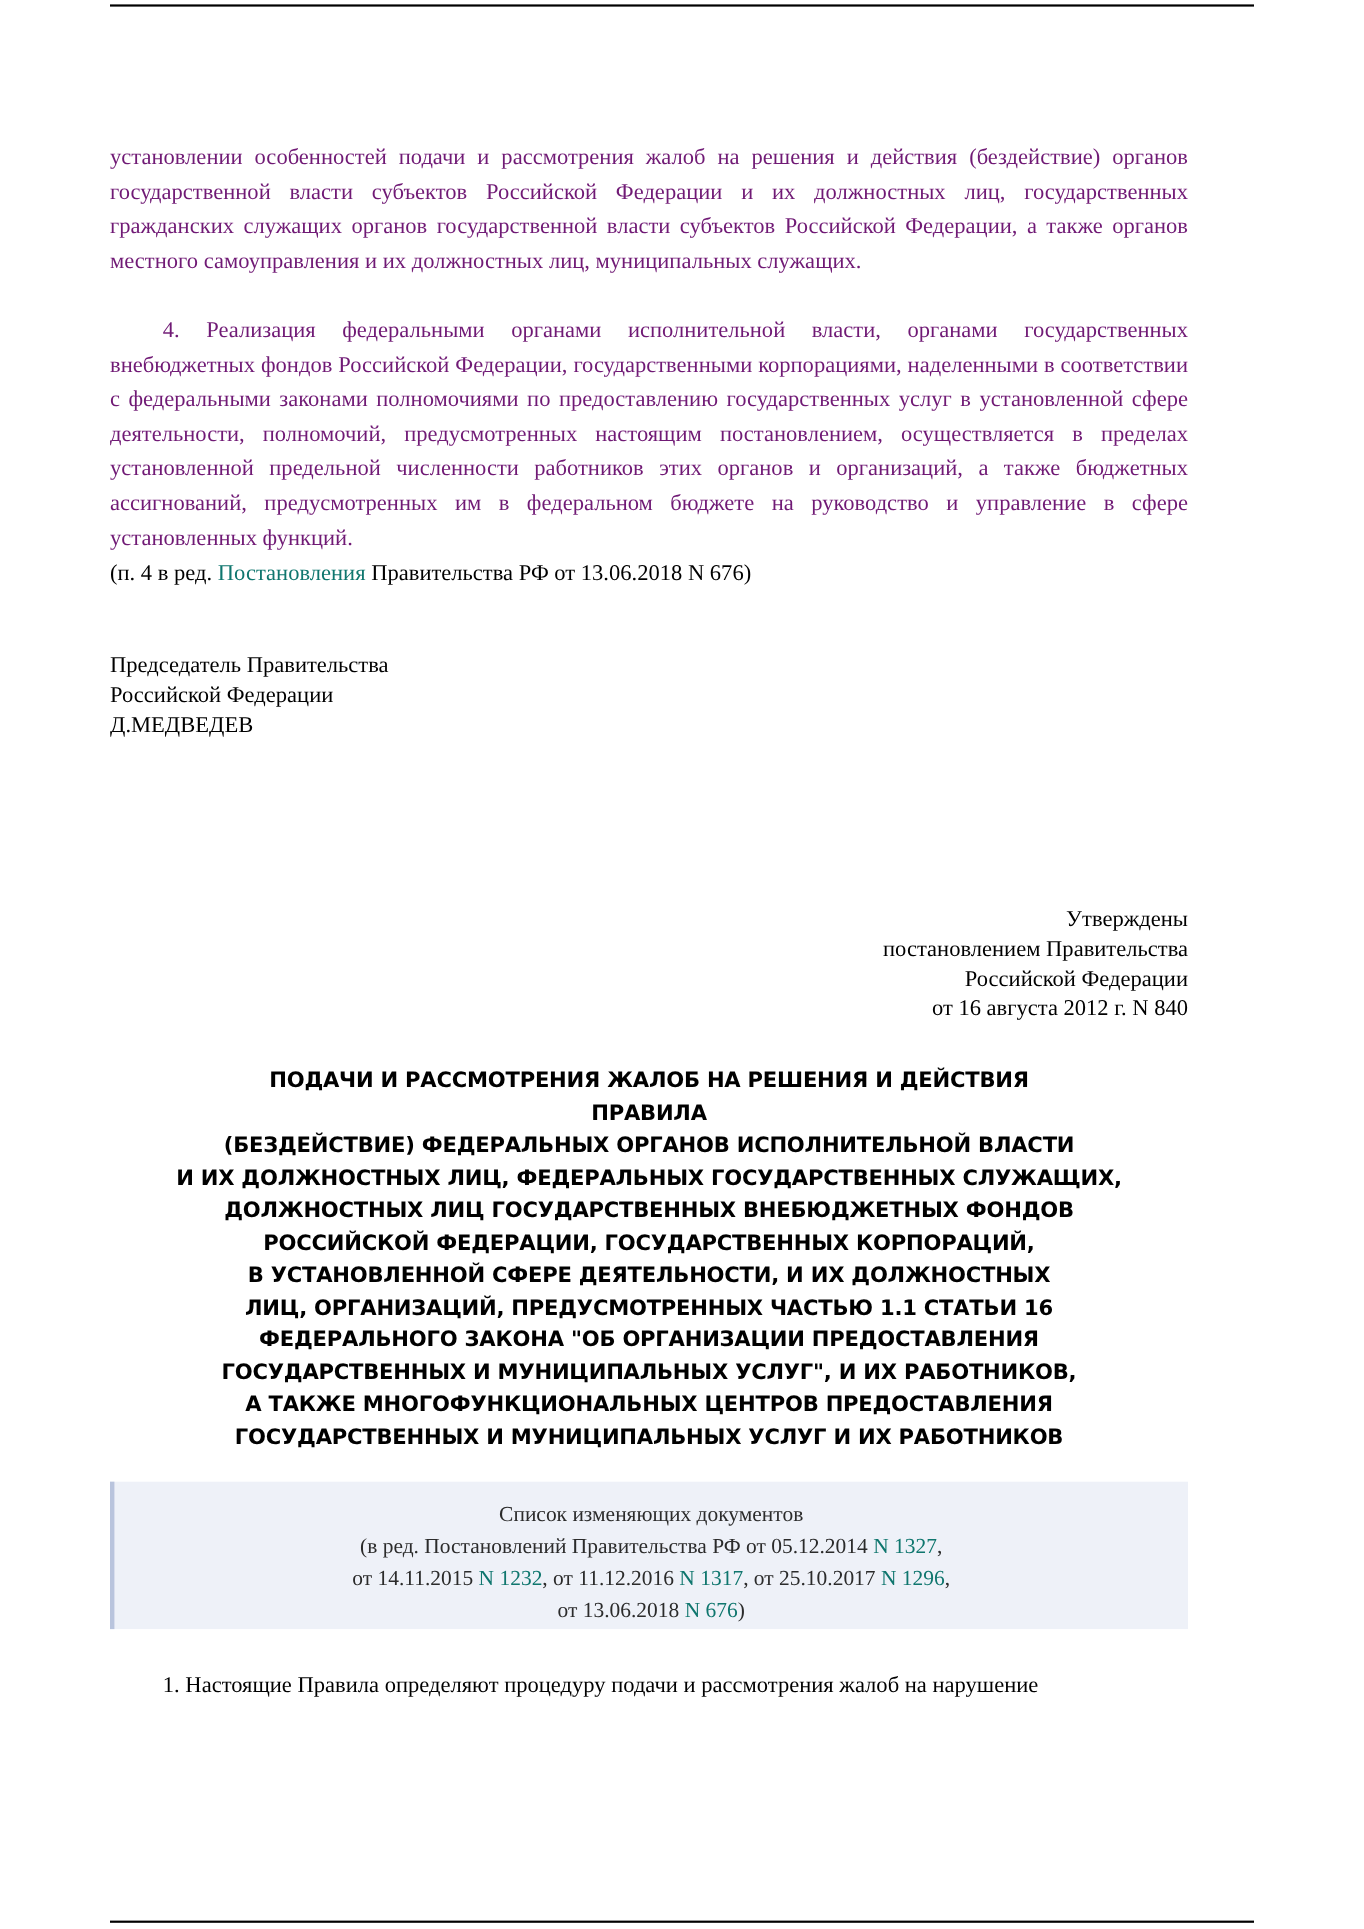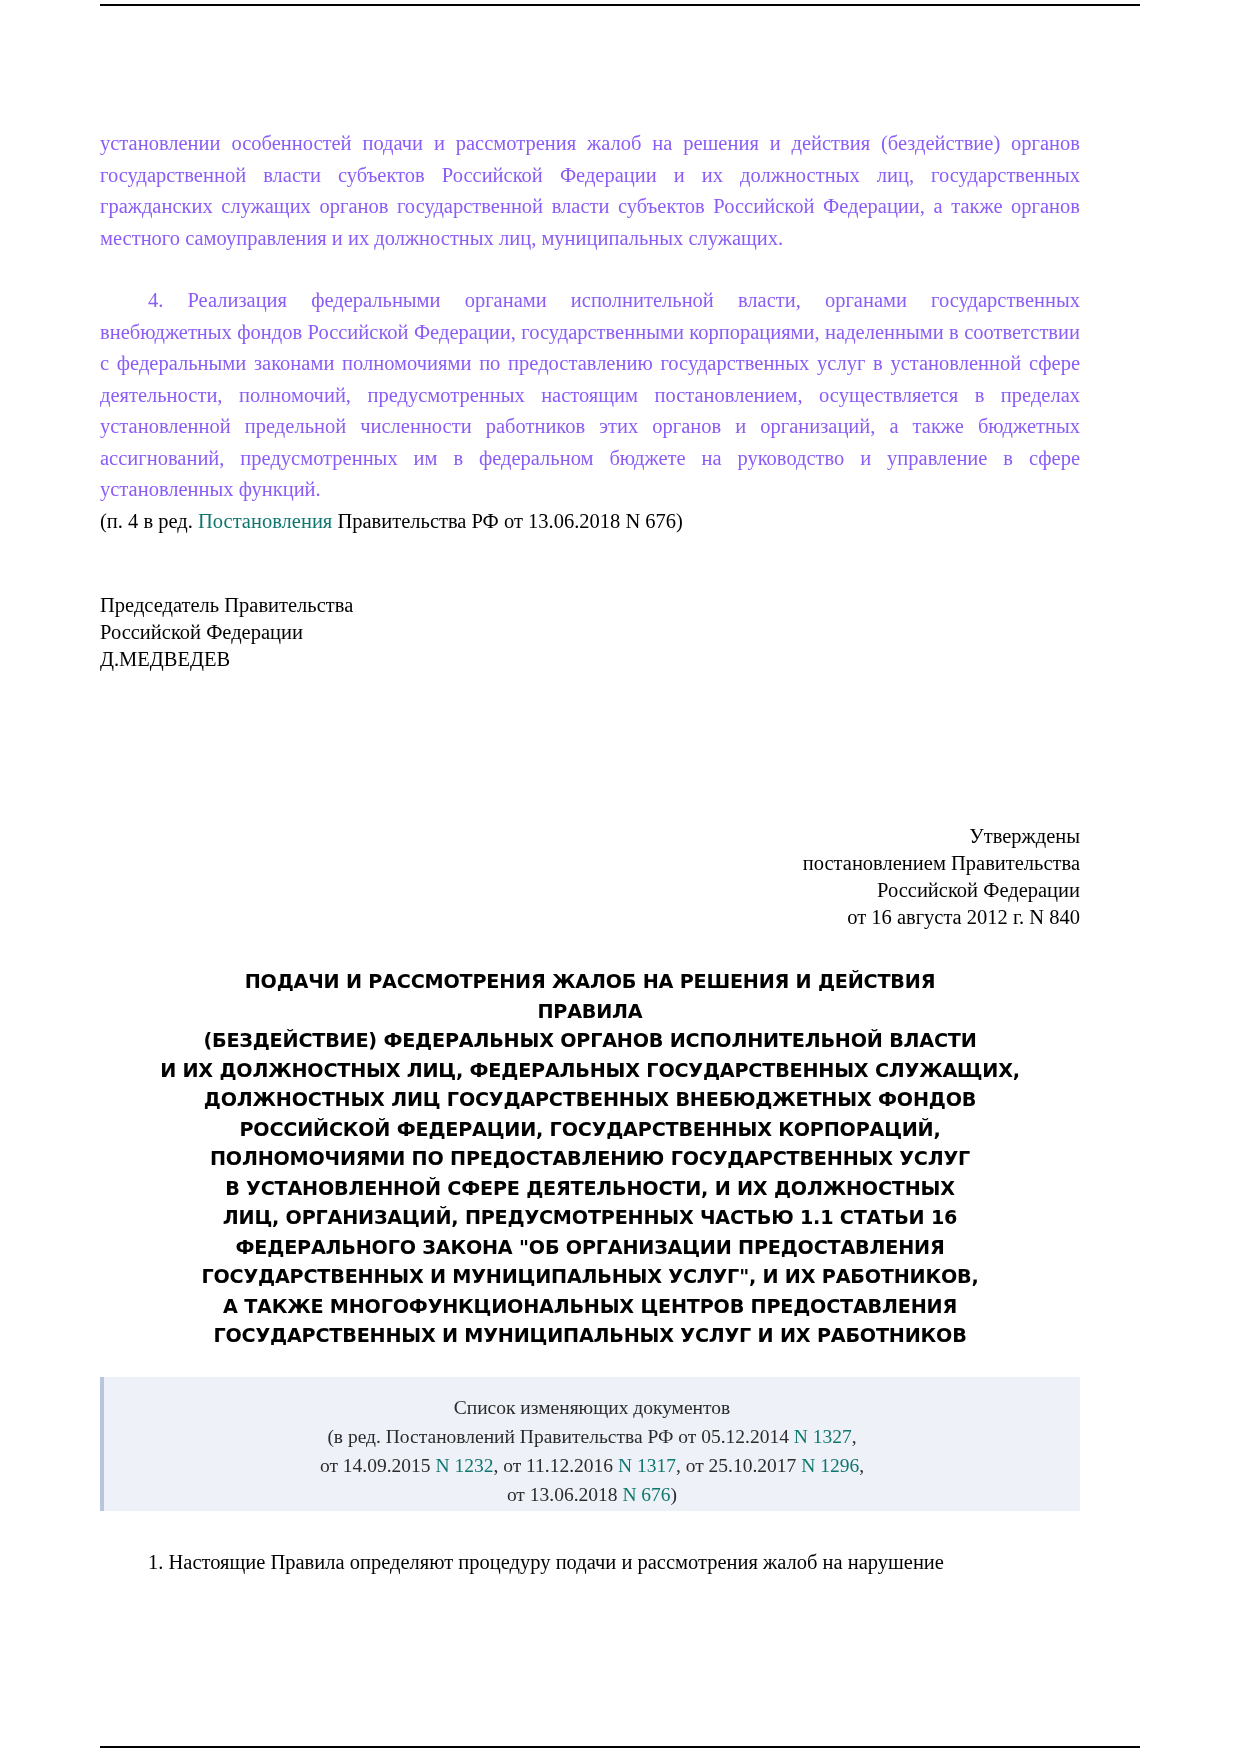--- a/index.html
+++ b/index.html
@@ -43,21 +43,21 @@
     left: 100px;
     top: 128px;
     width: 980px;
   }
   p.body-par {
     margin: 0;
     font-size: 20.5px;
     line-height: 31.5px;
     text-align: justify;
     text-justify: inter-word;
-    color: #8b5cf6;
+    color: #701a75;
   }
   p.body-par.indent {
     text-indent: 48px;
   }
   .gap-par { height: 31px; }
   .lnk {
     color: #0f766e;
     text-decoration: none;
   }
   .noindent-line {
@@ -139,33 +139,32 @@
       <div>от 16 августа 2012 г. N 840</div>
     </div>
 
     <div class="doc-title">
       <div>ПОДАЧИ И РАССМОТРЕНИЯ ЖАЛОБ НА РЕШЕНИЯ И ДЕЙСТВИЯ</div>
       <div>ПРАВИЛА</div>
       <div>(БЕЗДЕЙСТВИЕ) ФЕДЕРАЛЬНЫХ ОРГАНОВ ИСПОЛНИТЕЛЬНОЙ ВЛАСТИ</div>
       <div>И ИХ ДОЛЖНОСТНЫХ ЛИЦ, ФЕДЕРАЛЬНЫХ ГОСУДАРСТВЕННЫХ СЛУЖАЩИХ,</div>
       <div>ДОЛЖНОСТНЫХ ЛИЦ ГОСУДАРСТВЕННЫХ ВНЕБЮДЖЕТНЫХ ФОНДОВ</div>
       <div>РОССИЙСКОЙ ФЕДЕРАЦИИ, ГОСУДАРСТВЕННЫХ КОРПОРАЦИЙ,</div>
-      <div>ПОЛНОМОЧИЯМИ ПО ПРЕДОСТАВЛЕНИЮ ГОСУДАРСТВЕННЫХ УСЛУГ</div>
       <div>В УСТАНОВЛЕННОЙ СФЕРЕ ДЕЯТЕЛЬНОСТИ, И ИХ ДОЛЖНОСТНЫХ</div>
       <div>ЛИЦ, ОРГАНИЗАЦИЙ, ПРЕДУСМОТРЕННЫХ ЧАСТЬЮ 1.1 СТАТЬИ 16</div>
       <div>ФЕДЕРАЛЬНОГО ЗАКОНА "ОБ ОРГАНИЗАЦИИ ПРЕДОСТАВЛЕНИЯ</div>
       <div>ГОСУДАРСТВЕННЫХ И МУНИЦИПАЛЬНЫХ УСЛУГ", И ИХ РАБОТНИКОВ,</div>
       <div>А ТАКЖЕ МНОГОФУНКЦИОНАЛЬНЫХ ЦЕНТРОВ ПРЕДОСТАВЛЕНИЯ</div>
       <div>ГОСУДАРСТВЕННЫХ И МУНИЦИПАЛЬНЫХ УСЛУГ И ИХ РАБОТНИКОВ</div>
     </div>
 
     <div class="changes-box">
       <div class="cb-line">Список изменяющих документов</div>
       <div class="cb-line"><span>(в ред. Постановлений Правительства РФ от 05.12.2014 </span><a class="lnk" href="#">N 1327</a><span>,</span></div>
-      <div class="cb-line"><span>от 14.09.2015 </span><a class="lnk" href="#">N 1232</a><span>, от 11.12.2016 </span><a class="lnk" href="#">N 1317</a><span>, от 25.10.2017 </span><a class="lnk" href="#">N 1296</a><span>,</span></div>
+      <div class="cb-line"><span>от 14.11.2015 </span><a class="lnk" href="#">N 1232</a><span>, от 11.12.2016 </span><a class="lnk" href="#">N 1317</a><span>, от 25.10.2017 </span><a class="lnk" href="#">N 1296</a><span>,</span></div>
       <div class="cb-line"><span>от 13.06.2018 </span><a class="lnk" href="#">N 676</a><span>)</span></div>
     </div>
 
     <p class="tail-par">1. Настоящие Правила определяют процедуру подачи и рассмотрения жалоб на нарушение</p>
 
   </div>
 
   <div class="rule-bottom"></div>
 
 </div>

